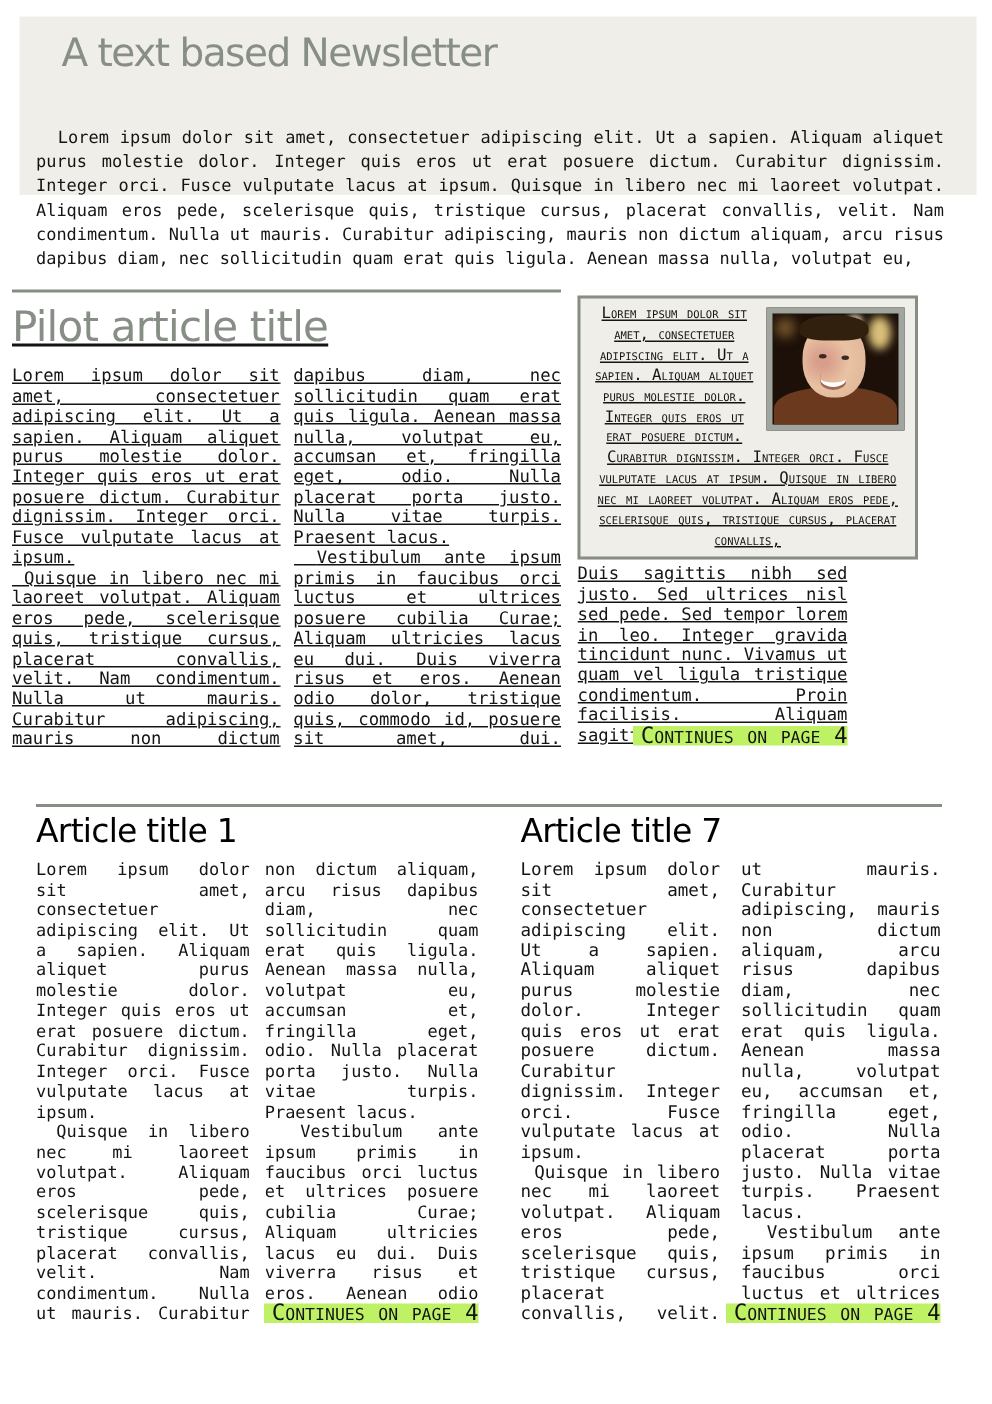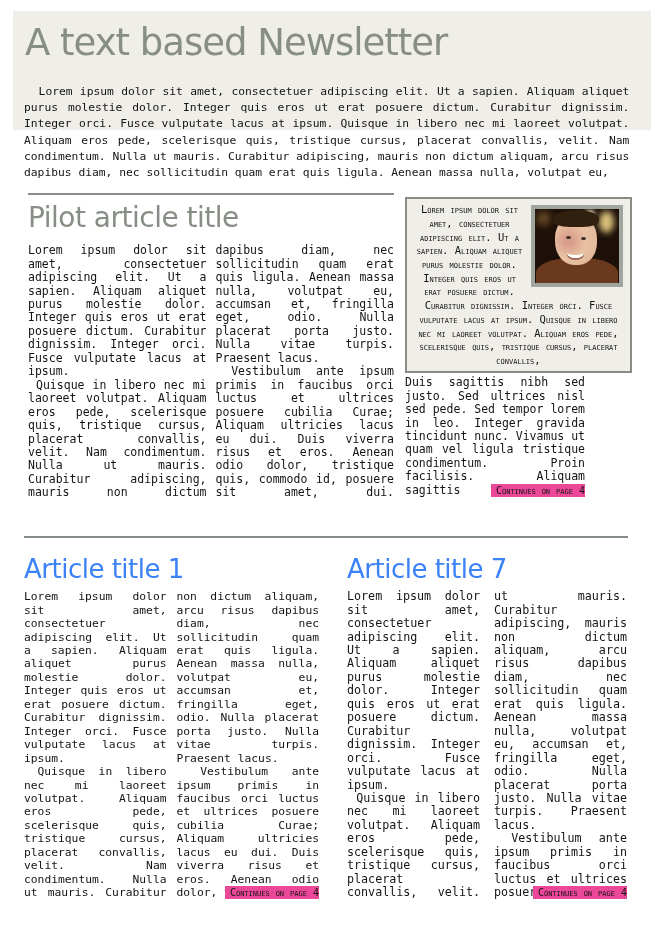--- a/index.html
+++ b/index.html
@@ -12,40 +12,41 @@
     color:#141414;
   }
   
   .masthead{
     margin:11px 10px 0 13px;
     height:119px;
     background:#efeee8;
   }
   .masthead h1{
     margin:0;
-    padding:10px 0 0 12px;
+    padding:10px 0 0 28px;
     font-family:"DejaVu Sans","Liberation Sans",sans-serif;
     font-weight:normal;
-    font-size:37px;
+    font-size:26px;
     letter-spacing:-1px;
     color:#878e85;
   }
   .intro{
     margin:-46px 0 0 24px;
     width:89ch;
     font-size:11.3px;
     line-height:16.2px;
     text-align:justify;
     white-space:pre-wrap;
   }
   
   .pilot-row{
     display:flex;
-    margin:12px 33px 0 28px;
+    margin:12px 33px 0 8px;
     width:604px;
+    text-decoration:underline;
   }
   .pilot-left{
     width:366px;
     border-top:2px solid #878e85;
   }
   .pilot-left h2{
     margin:6px 0 10px 0;
     font-family:"DejaVu Sans","Liberation Sans",sans-serif;
     font-weight:normal;
     font-size:28px;
@@ -101,41 +102,41 @@
   .ph-eye-r{left:46px;top:28px;}
   .ph-smile{position:absolute;left:32px;top:38px;width:17px;height:8px;border-bottom:3px solid #fff;border-radius:0 0 50% 50%;box-shadow:0 2px 0 #9c6b5a;}
   
   .pilot-col3-wrap{position:relative;width:26ch;margin-top:3px;font-size:11.5px;}
   .pcol3{
     height:121px;overflow:hidden;
     line-height:13.45px;text-align:justify;white-space:pre-wrap;
   }
   .continues{
     position:absolute;right:0;bottom:0;
-    background:#ec4899;
+    background:#bef264;
     padding-left:5px;
     font-variant:small-caps;
-    font-size:10px;
+    font-size:15px;
     line-height:13.45px;
   }
   
   .articles-row{
     display:flex;
     margin:36px 33px 0 24px;
     width:604px;
     border-top:2px solid #878e85;
   }
   .article{position:relative;}
   .article h2{
-    margin:16px 0 6px 0;
+    margin:4px 0 6px 0;
     font-family:"DejaVu Sans","Liberation Sans",sans-serif;
     font-weight:normal;
-    font-size:26px;
+    font-size:22px;
     letter-spacing:-0.5px;
-    color:#3b82f6;
+    color:#000000;
   }
   .article-1{width:295px;margin-right:28px;}
   .article-2{width:280px;}
   .art-cols{display:flex;}
   .article-1 .art-cols{gap:10px;}
   .article-2 .art-cols{gap:14px;}
   .acol{
     height:309px;
     overflow:hidden;
     line-height:13.45px;

